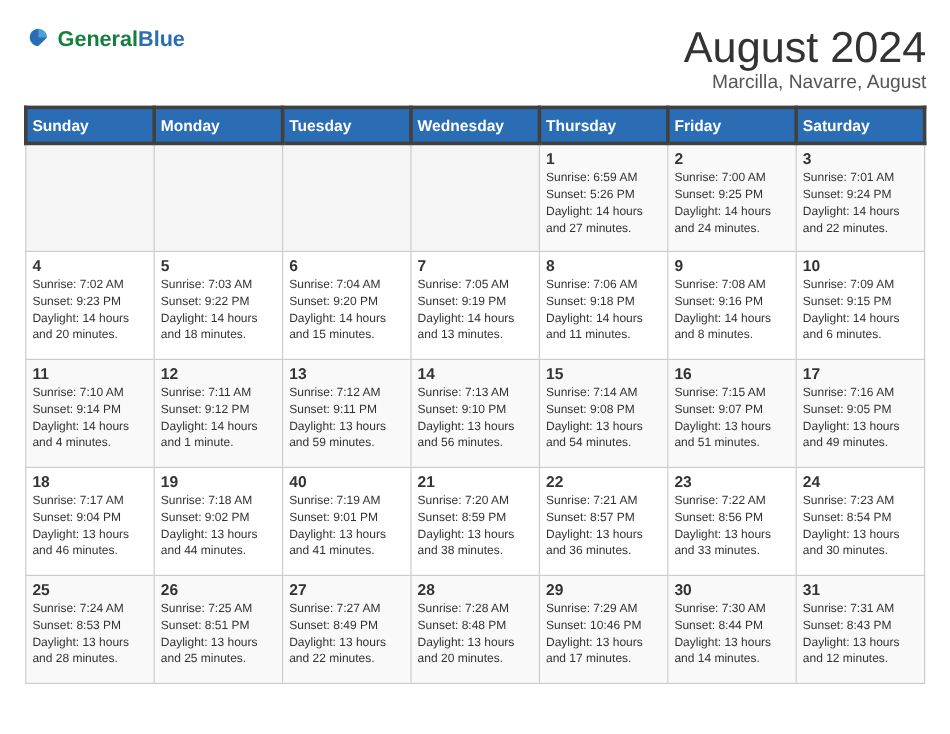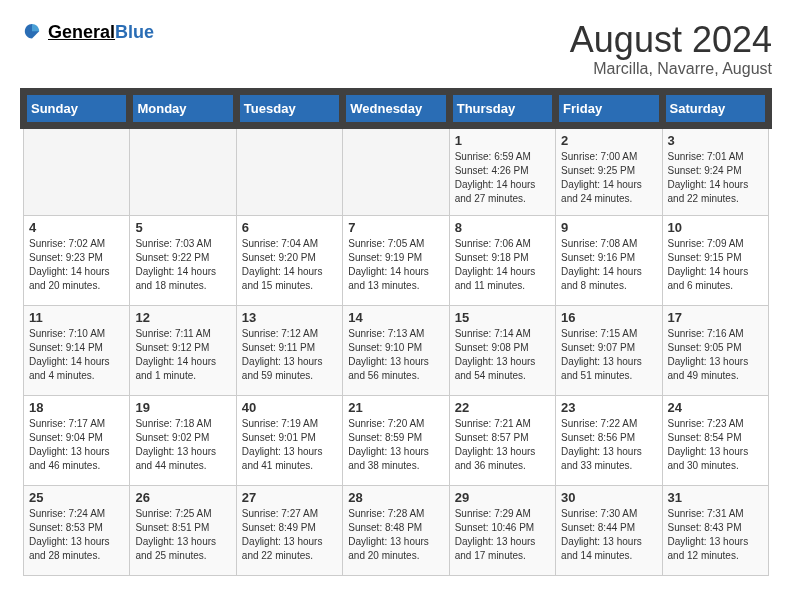--- a/index.html
+++ b/index.html
@@ -17,22 +17,21 @@
       margin-bottom: 10px;
     }
     .logo {
       display: flex;
       align-items: center;
       gap: 4px;
     }
     .logo-text-general {
       font-size: 18px;
       font-weight: bold;
-      color: #000000;
-      text-decoration: underline;
+      color: #15803d;
     }
     .logo-text-blue {
       font-size: 18px;
       font-weight: bold;
       color: #2a6db5;
       margin-top: 12px;
     }
     .logo-icon {
       width: 24px;
       height: 24px;
@@ -55,21 +54,21 @@
       border-collapse: collapse;
       font-size: 11px;
     }
     thead tr th {
       background-color: #2a6db5;
       color: #fff;
       padding: 6px 4px;
       text-align: left;
       font-size: 13px;
       font-weight: bold;
-      border: 7px solid #404040;
+      border: 3px solid #404040;
     }
     tbody tr {
       vertical-align: top;
     }
     tbody tr:nth-child(odd) {
       background-color: #f9f9f9;
     }
     tbody tr:nth-child(even) {
       background-color: #fff;
     }
@@ -129,21 +128,21 @@
   </thead>
   <tbody id="calendar-body">
   <tr>
         <td class="empty-cell"></td>
         <td class="empty-cell"></td>
         <td class="empty-cell"></td>
         <td class="empty-cell"></td>
         <td>
           <span class="day-number">1</span>
           <div class="day-info">Sunrise: 6:59 AM
-Sunset: 4:26 PM
+Sunset: 5:26 PM
 Daylight: 14 hours
 and 27 minutes.</div>
         </td>
         <td>
           <span class="day-number">2</span>
           <div class="day-info">Sunrise: 7:00 AM
 Sunset: 9:25 PM
 Daylight: 14 hours
 and 24 minutes.</div>
         </td>

